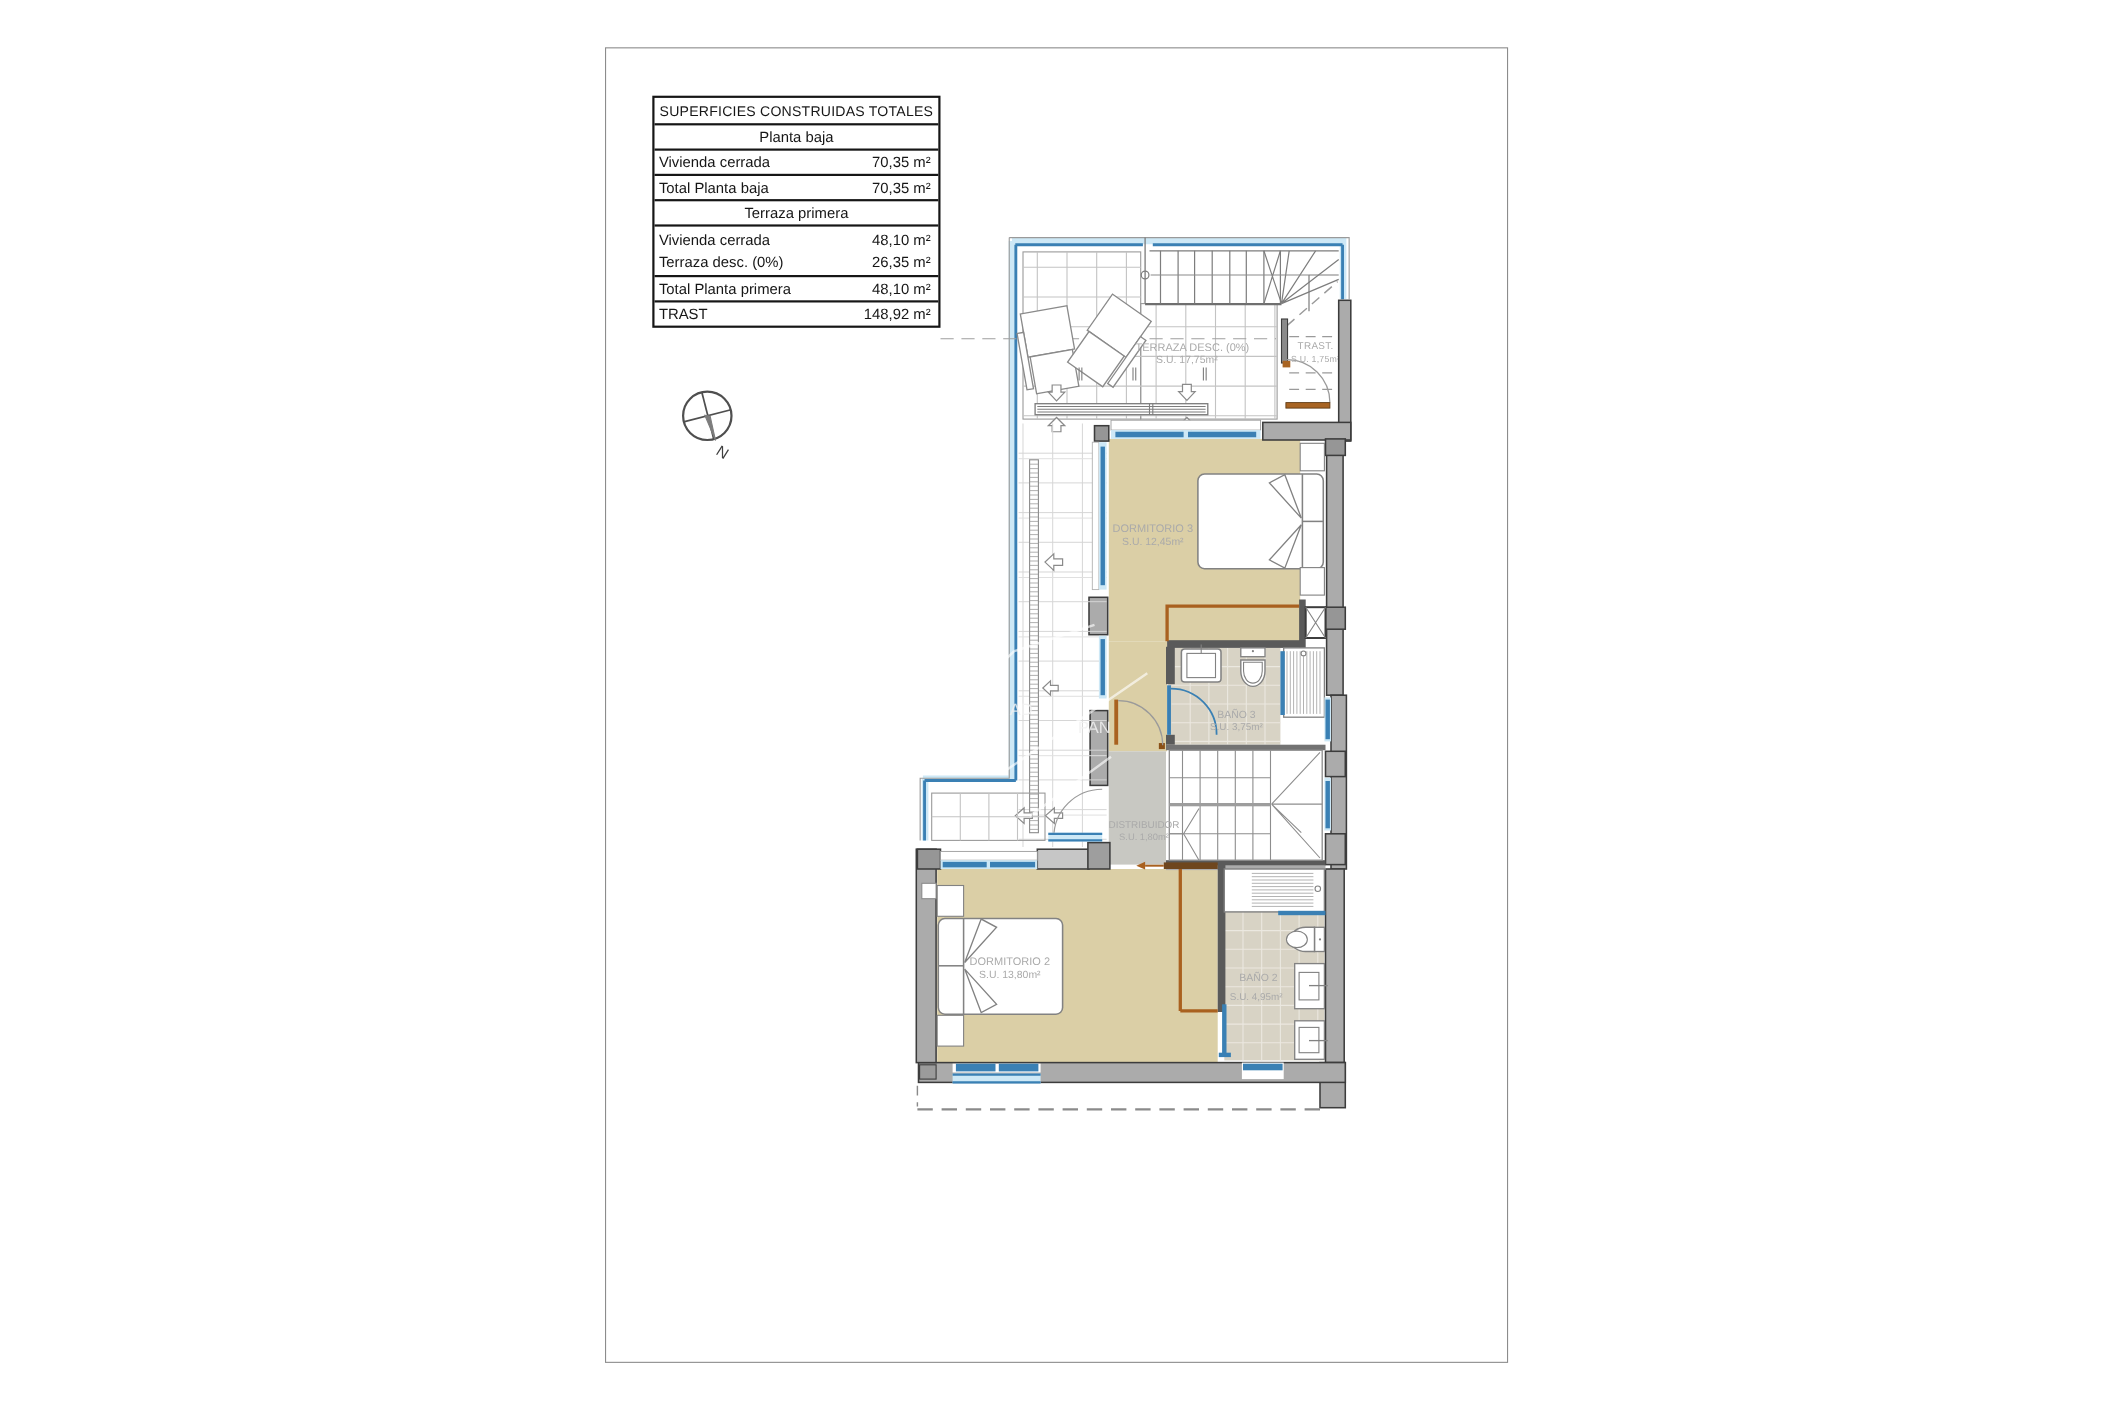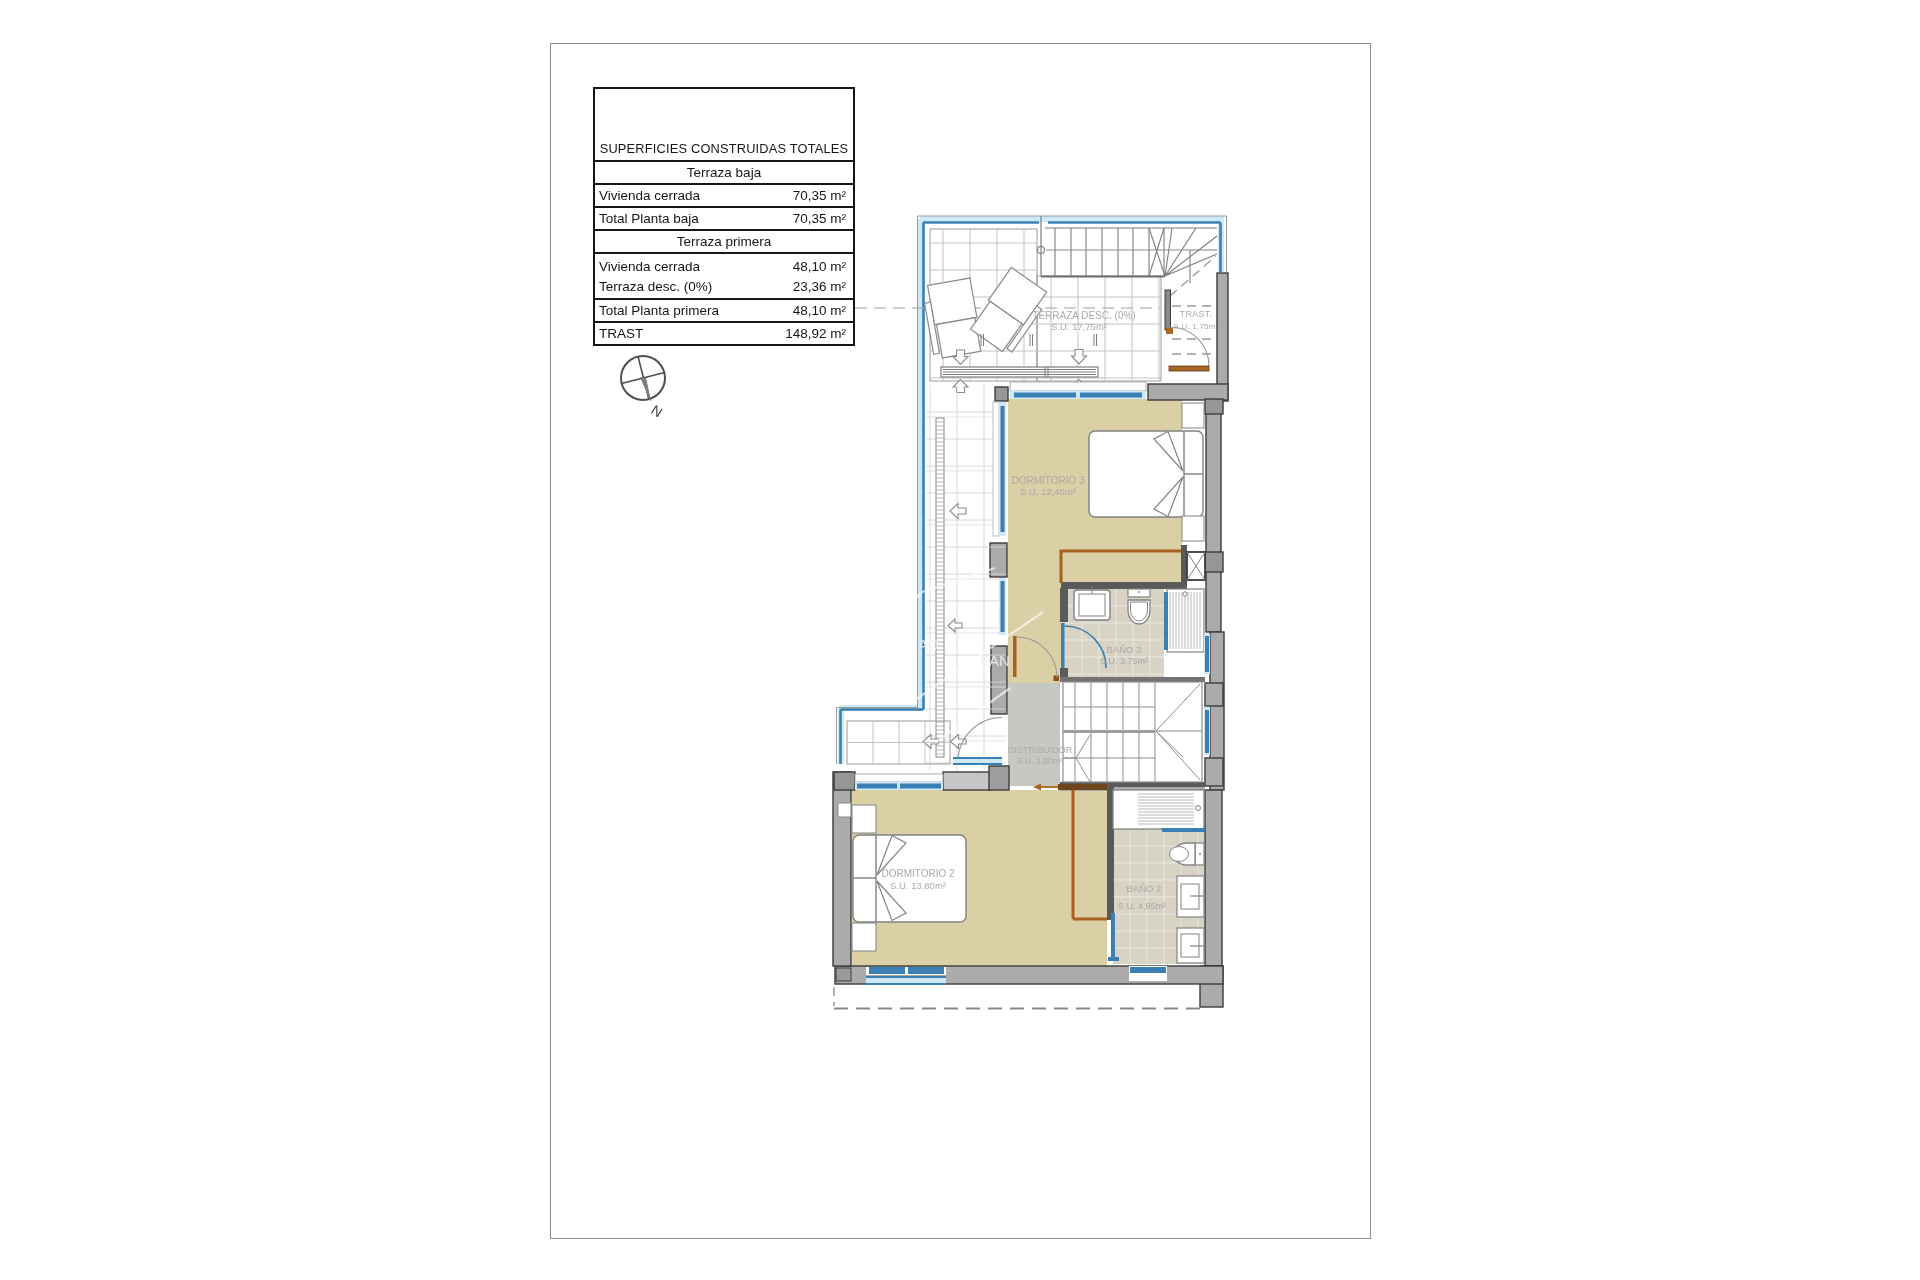--- a/index.html
+++ b/index.html
@@ -1,51 +1,51 @@
 <!DOCTYPE html>
 <html><head>
 <meta charset="utf-8">
 <style>
   html,body{margin:0;padding:0;background:#fff;}
   body{width:1920px;height:1280px;position:relative;font-family:"Liberation Sans",sans-serif;}
   .sheet{position:absolute;left:550px;top:43px;width:819px;height:1194px;border:1px solid #8c8c8c;background:#fff;}
   .tbl{position:absolute;left:593px;top:87px;width:262px;border:2px solid #161616;color:#161616;box-sizing:border-box;background:#fff;}
   .r{box-sizing:border-box;height:23px;border-top:2px solid #161616;display:flex;justify-content:space-between;align-items:center;padding:0 7px 0 4px;font-size:13.5px;}
   .r.h{justify-content:center;padding:0;}
-  .r.h.first{font-size:12.8px;letter-spacing:0.2px;margin-top:48px;}
+  .r.h.first{font-size:12.8px;letter-spacing:0.2px;}
   .r.first{border-top:none;}
   .r.dbl{height:46px;flex-direction:column;align-items:stretch;justify-content:space-around;padding:2px 7px 2px 4px;}
   .r.dbl .ln{display:flex;justify-content:space-between;align-items:center;}
   svg{position:absolute;left:0;top:0;}
 </style>
 </head>
 <body>
 
 <div class="sheet"></div>
 
 <div class="tbl">
   <div class="r h first">SUPERFICIES CONSTRUIDAS TOTALES</div>
-  <div class="r h">Terraza baja</div>
+  <div class="r h">Planta baja</div>
   <div class="r">
       <span>Vivienda cerrada</span>
       <span>70,35 m²</span>
     </div>
   <div class="r">
       <span>Total Planta baja</span>
       <span>70,35 m²</span>
     </div>
   <div class="r h">Terraza primera</div>
   <div class="r dbl">
     <div class="ln">
         <span>Vivienda cerrada</span>
         <span>48,10 m²</span>
       </div>
     <div class="ln">
         <span>Terraza desc. (0%)</span>
-        <span>23,36 m²</span>
+        <span>26,35 m²</span>
       </div>
   </div>
   <div class="r">
       <span>Total Planta primera</span>
       <span>48,10 m²</span>
     </div>
   <div class="r">
       <span>TRAST</span>
       <span>148,92 m²</span>
     </div>

